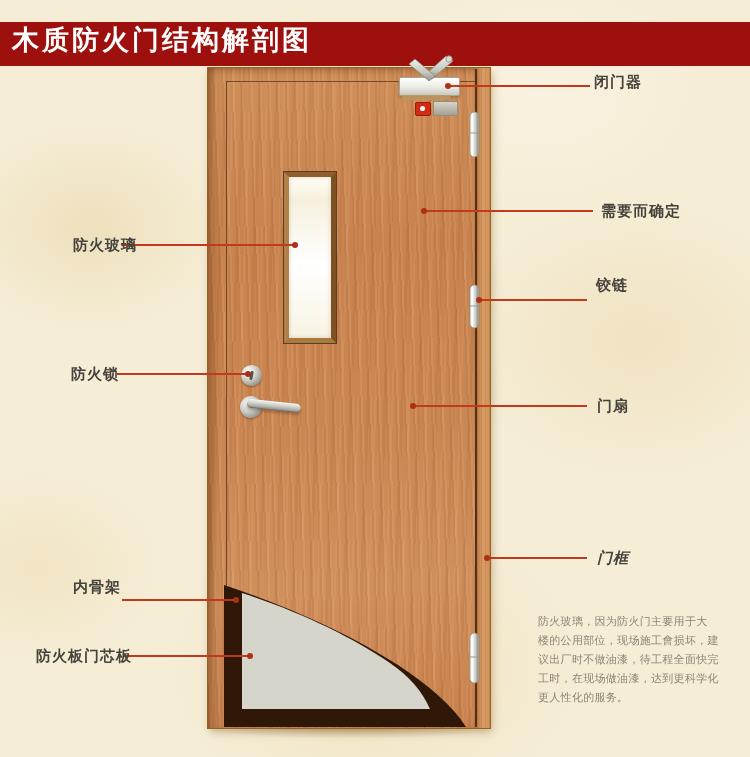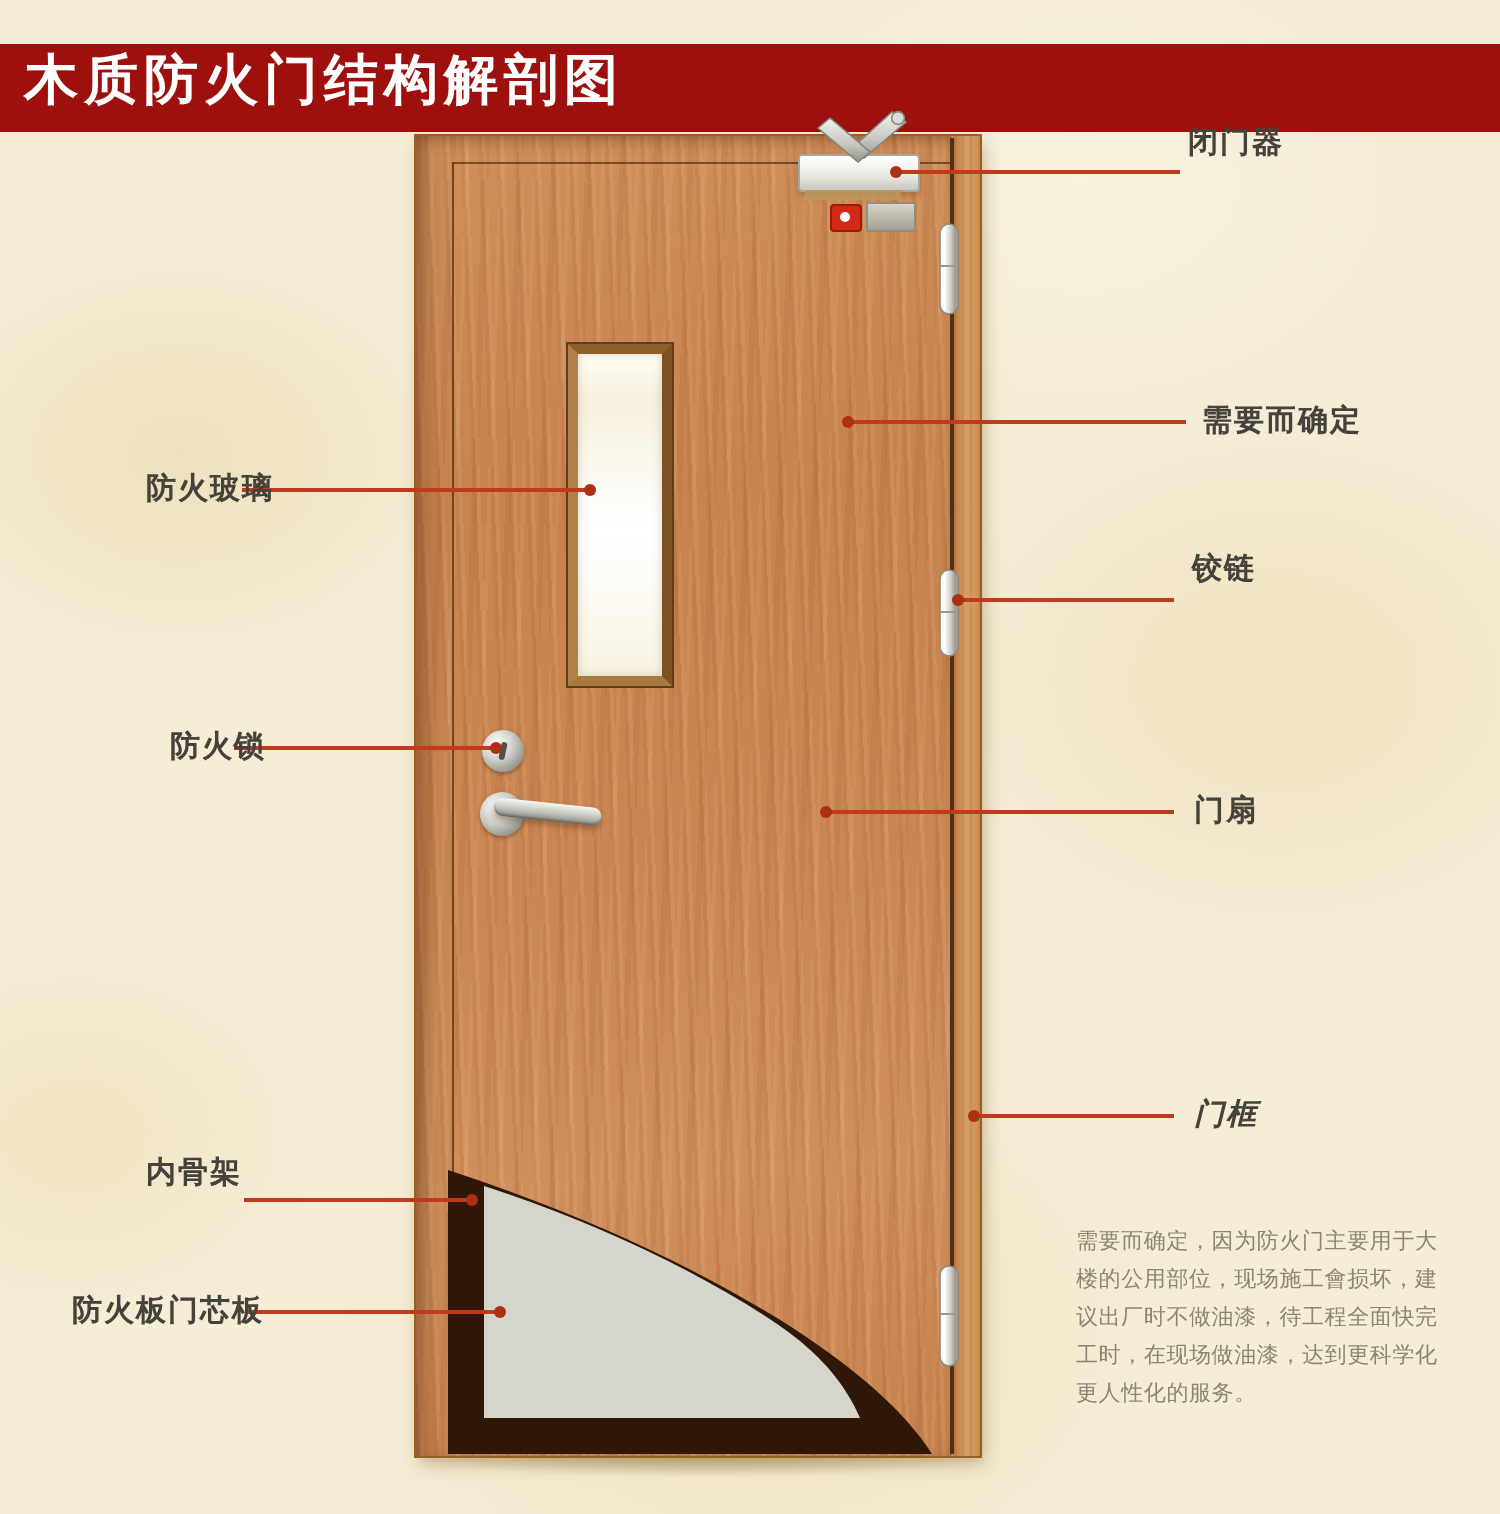--- a/index.html
+++ b/index.html
@@ -204,32 +204,32 @@
       <circle cx="479" cy="300" r="3"></circle>
       <circle cx="413" cy="406" r="3"></circle>
       <circle cx="487" cy="558" r="3"></circle>
       <circle cx="295" cy="245" r="3"></circle>
       <circle cx="248" cy="374" r="3"></circle>
       <circle cx="236" cy="600" r="3"></circle>
       <circle cx="250" cy="656" r="3"></circle>
     </g>
   </svg>
 
-  <div class="part-label" style="left:594px;top:64px;">闭门器</div>
+  <div class="part-label" style="left:594px;top:74px;">闭门器</div>
   <div class="part-label" style="left:601px;top:203px;">需要而确定</div>
   <div class="part-label" style="left:596px;top:277px;text-align:right;">铰链</div>
   <div class="part-label" style="left:597px;top:398px;">门扇</div>
   <div class="part-label" style="left:597px;top:550px;font-style:italic;">门框</div>
 
   <div class="part-label" style="left:57px;top:237px;padding-left:16px;">防火玻璃</div>
-  <div class="part-label" style="left:85px;top:366px;text-align:right;">防火锁</div>
+  <div class="part-label" style="left:71px;top:366px;text-align:right;">防火锁</div>
   <div class="part-label" style="left:73px;top:579px;">内骨架</div>
   <div class="part-label" style="left:36px;top:648px;">防火板门芯板</div>
 
   <div class="desc">
-    <div>需要而确定，因为防火门主要用于大</div>
+    <div>防火玻璃，因为防火门主要用于大</div>
     <div>楼的公用部位，现场施工會损坏，建</div>
     <div>议出厂时不做油漆，待工程全面快完</div>
     <div>工时，在现场做油漆，达到更科学化</div>
     <div>更人性化的服务。</div>
   </div>
 
 </div>
 
 </body></html>

